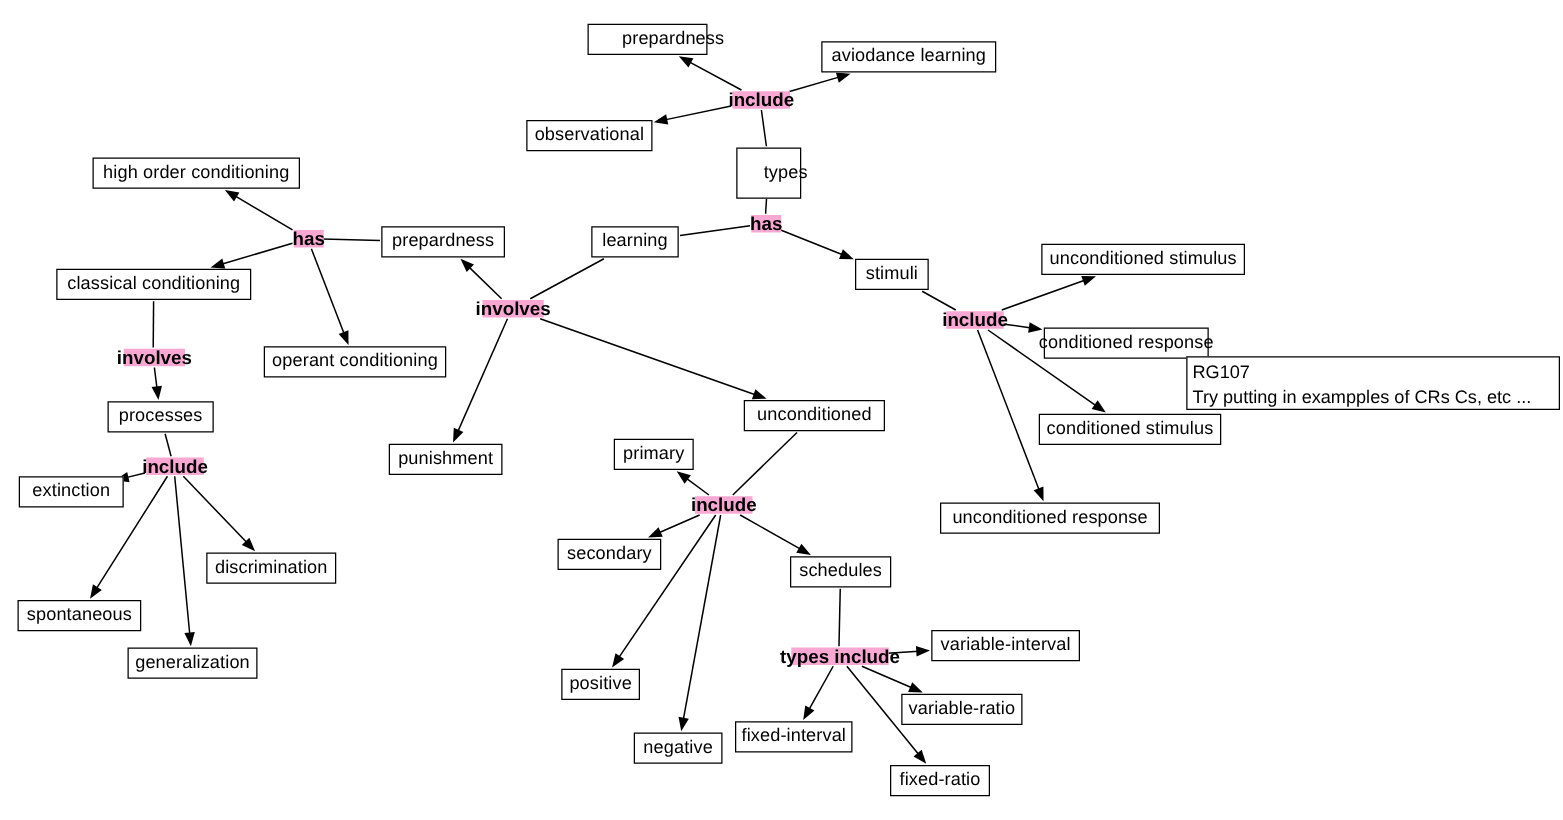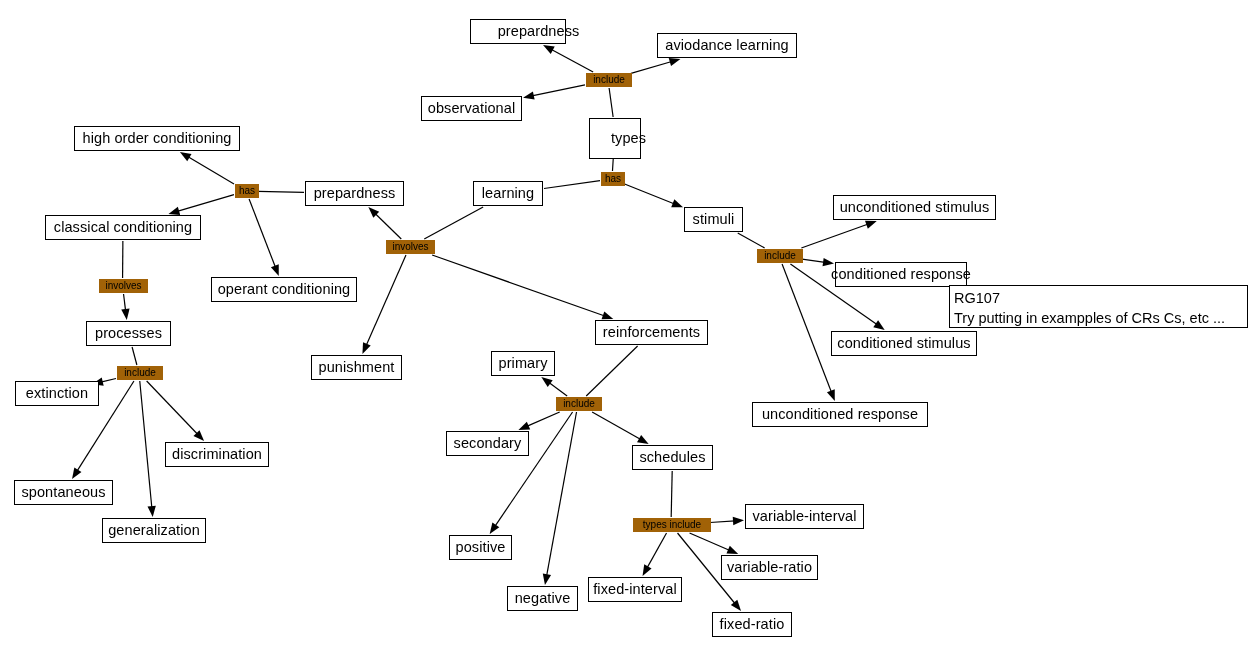--- a/index.html
+++ b/index.html
@@ -36,29 +36,30 @@
     line-height: 1;
     white-space: nowrap;
     display: flex;
     align-items: center;
     justify-content: center;
     padding: 0 5px;
     letter-spacing: 0.1px;
   }
   .link-label {
     position: absolute;
-    background: #a16207;
+    background: #f9a8d4;
     color: #000000;
-    font-size: 10px;
+    font-size: 15px;
     line-height: 1;
     white-space: nowrap;
     padding: 0 1px;
     display: flex;
     align-items: center;
     justify-content: center;
+    font-weight: bold;
   }
   .tooltip-box {
     position: absolute;
     box-sizing: border-box;
     border: 1px solid #000000;
     background: #ffffff;
     color: #000000;
     font-size: 14.5px;
     line-height: 1.35;
     padding: 3px 4px 2px 4px;
@@ -224,21 +225,21 @@
       <div class="node-box" style="left: 589px; top: 118px; width: 52px; height: 41px; padding-left: 32px;">types</div>
       <div class="node-box" style="left: 74px; top: 126px; width: 166px; height: 25px;">high order conditioning</div>
       <div class="node-box" style="left: 305px; top: 181px; width: 99px; height: 25px;">prepardness</div>
       <div class="node-box" style="left: 473px; top: 181px; width: 70px; height: 25px;">learning</div>
       <div class="node-box" style="left: 684px; top: 207px; width: 59px; height: 25px;">stimuli</div>
       <div class="node-box" style="left: 833px; top: 195px; width: 163px; height: 25px;">unconditioned stimulus</div>
       <div class="node-box" style="left: 45px; top: 215px; width: 156px; height: 25px;">classical conditioning</div>
       <div class="node-box" style="left: 835px; top: 262px; width: 132px; height: 25px;">conditioned response</div>
       <div class="node-box" style="left: 211px; top: 277px; width: 146px; height: 25px;">operant conditioning</div>
       <div class="node-box" style="left: 86px; top: 321px; width: 85px; height: 25px;">processes</div>
-      <div class="node-box" style="left: 595px; top: 320px; width: 113px; height: 25px;">reinforcements</div>
+      <div class="node-box" style="left: 595px; top: 320px; width: 113px; height: 25px;">unconditioned</div>
       <div class="node-box" style="left: 831px; top: 331px; width: 146px; height: 25px;">conditioned stimulus</div>
       <div class="node-box" style="left: 491px; top: 351px; width: 64px; height: 25px;">primary</div>
       <div class="node-box" style="left: 311px; top: 355px; width: 91px; height: 25px;">punishment</div>
       <div class="node-box" style="left: 15px; top: 381px; width: 84px; height: 25px;">extinction</div>
       <div class="node-box" style="left: 752px; top: 402px; width: 176px; height: 25px;">unconditioned response</div>
       <div class="node-box" style="left: 446px; top: 431px; width: 83px; height: 25px;">secondary</div>
       <div class="node-box" style="left: 165px; top: 442px; width: 104px; height: 25px;">discrimination</div>
       <div class="node-box" style="left: 632px; top: 445px; width: 81px; height: 25px;">schedules</div>
       <div class="node-box" style="left: 14px; top: 480px; width: 99px; height: 25px;">spontaneous</div>
       <div class="node-box" style="left: 745px; top: 504px; width: 119px; height: 25px;">variable-interval</div>

